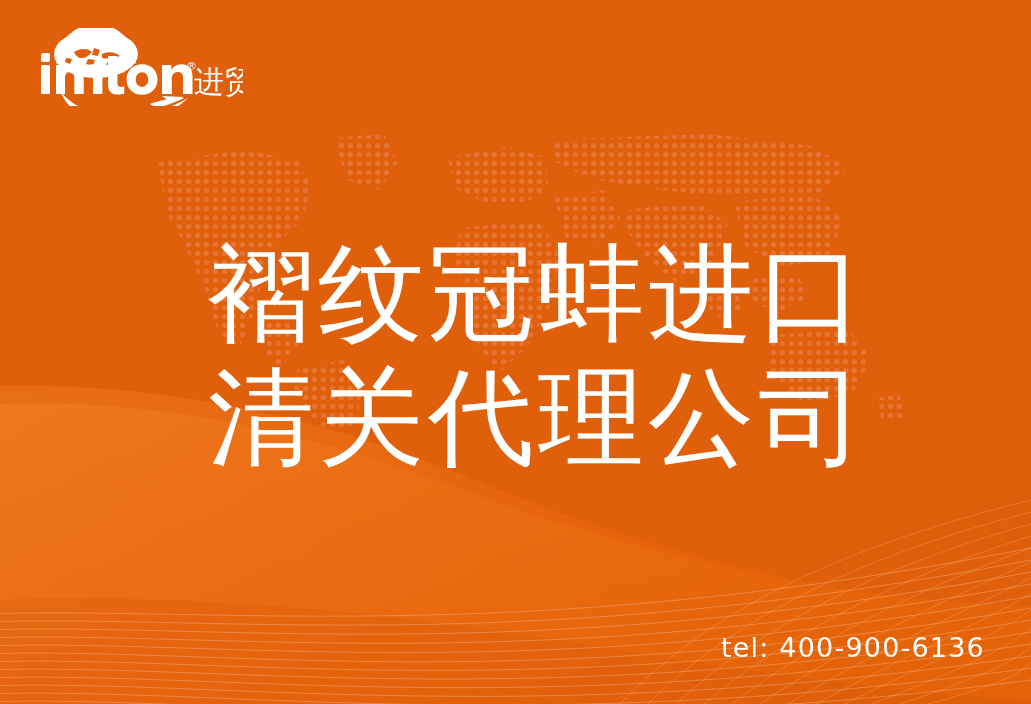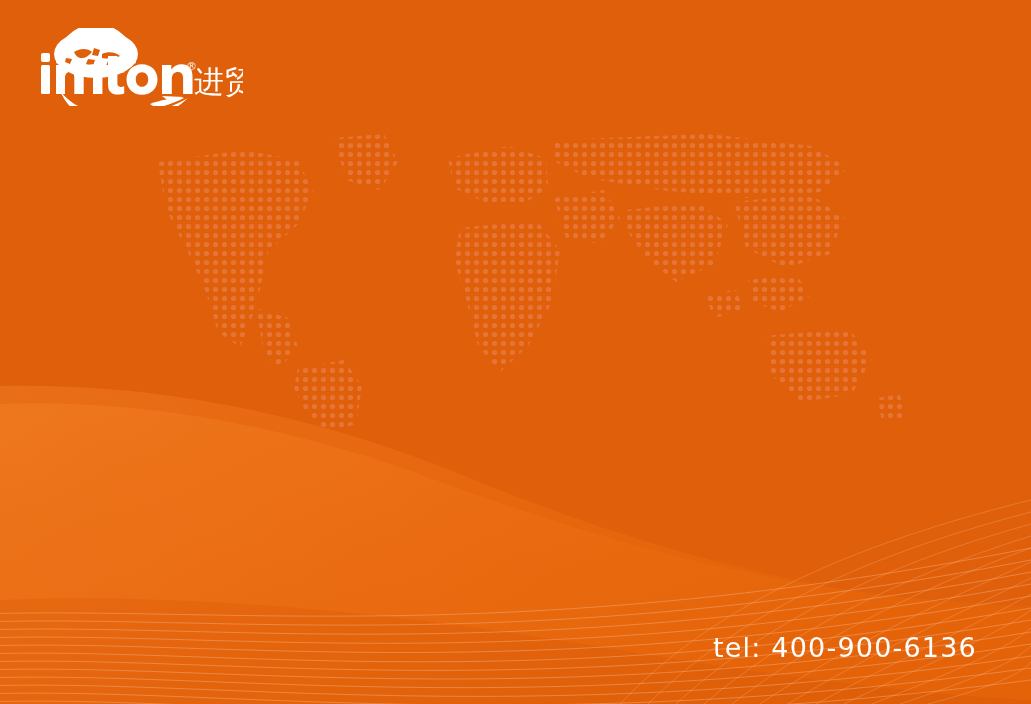--- a/index.html
+++ b/index.html
@@ -56,21 +56,21 @@
     line-height: 124px;
     letter-spacing: 4px;
     white-space: nowrap;
     font-weight: 400;
     font-family: "DejaVu Sans", "Liberation Sans", sans-serif;
   }
 
   
   #phone {
     position: absolute;
-    right: 54px;
+    right: 46px;
     top: 632px;
     color: #ffffff;
     font-size: 27px;
     letter-spacing: 1.2px;
     white-space: nowrap;
     font-family: "DejaVu Sans", "Liberation Sans", sans-serif;
   }
 </style>
 </head>
 <body>
@@ -212,16 +212,20 @@
       <text x="148" y="42" font-family="DejaVu Sans, Liberation Sans, sans-serif" font-size="11" fill="#ffffff" opacity="0.95">®</text>
 
       <g>
         <path d="M22 62 C 34 82 70 92 106 86 C 126 82 140 76 150 70 C 138 82 118 92 92 95 C 58 99 30 86 22 62 Z" fill="#ffffff"></path>
         <path d="M112 76 C 122 72 134 70 146 70 C 138 74 128 78 118 80 Z" fill="#ffffff"></path>
         <path d="M124 68 L146 69 L132 74 Z" fill="#ffffff"></path>
       </g>
     </svg>
   </div>
 
+  <div id="headline">
+    <div class="headline-line">褶纹冠蚌进口</div>
+    <div class="headline-line">清关代理公司</div>
+  </div>
 
   <div id="phone">tel: 400-900-6136</div>
 
 </div>
 
 </body></html>

